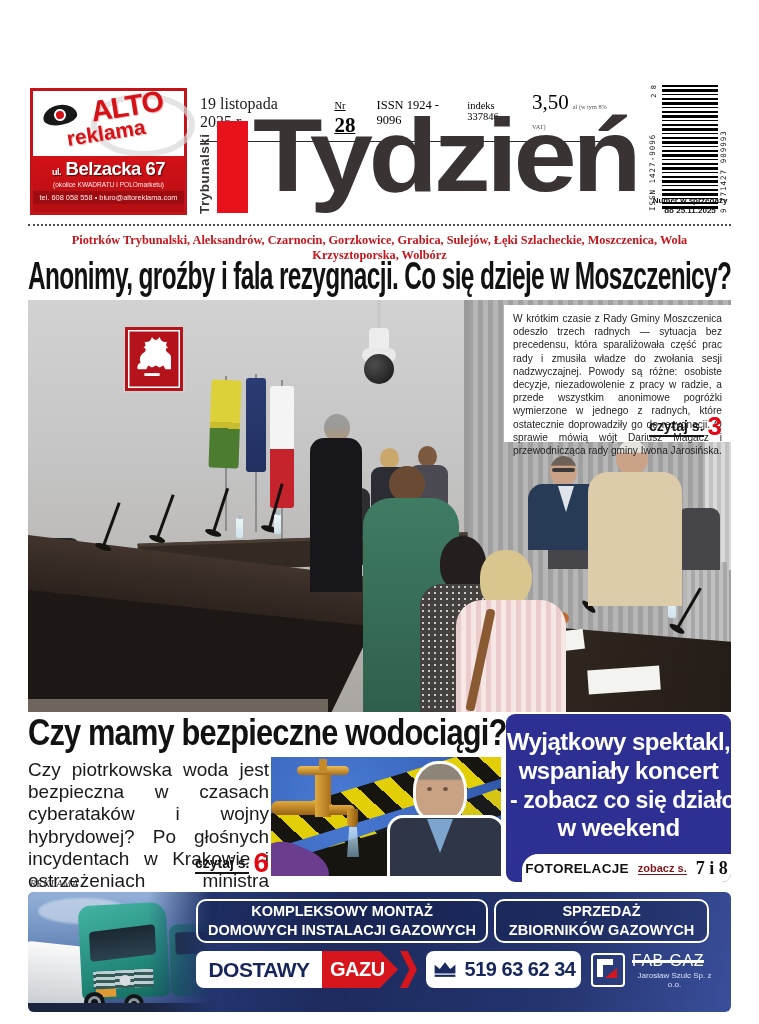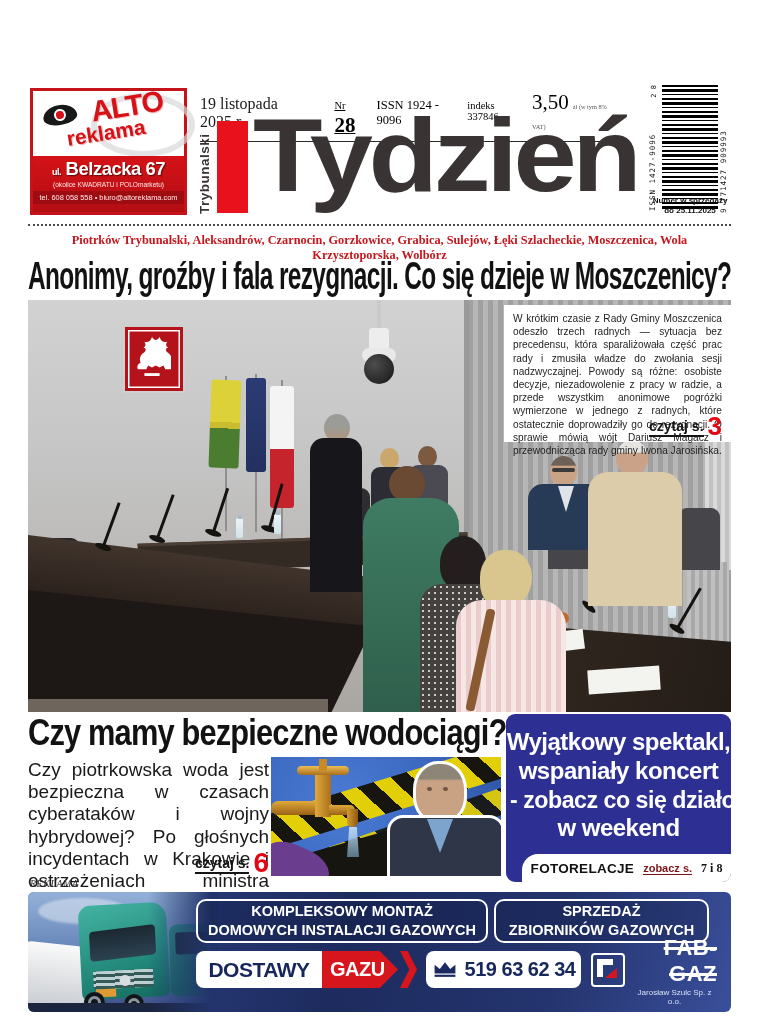--- a/index.html
+++ b/index.html
@@ -232,21 +232,21 @@
   <div class="abs" style="left:506px;top:714px;width:225px;height:168px;background:#2d3092;border-radius:9px;overflow:hidden;">
     <div style="padding-top:14px;text-align:center;color:#fff;font-weight:700;font-size:24px;line-height:1.2;letter-spacing:-0.5px;">
       <div><span class="fit-x fit-center" style="transform: scaleX(1);">Wyjątkowy spektakl,</span></div>
       <div><span class="fit-x fit-center" style="transform: scaleX(1);">wspaniały koncert</span></div>
       <div><span class="fit-x fit-center" style="transform: scaleX(0.965665);">- zobacz co się działo</span></div>
       <div><span class="fit-x fit-center" style="transform: scaleX(1);">w weekend</span></div>
     </div>
     <div class="abs" style="left:16px;right:0;bottom:0;height:28px;background:#fff;border-top-left-radius:16px;display:flex;align-items:center;justify-content:center;gap:9px;">
       <span style="font-weight:700;font-size:13.5px;color:#111;letter-spacing:0.3px;">FOTORELACJE</span>
       <span style="font-weight:700;font-size:11px;color:#7c1418;border-bottom:1.5px solid #7c1418;">zobacz s.</span>
-      <span class="serif" style="font-weight:700;font-size:12px;color:#111;">7 i 8</span>
+      <span class="serif" style="font-weight:700;font-size:18px;color:#111;">7 i 8</span>
     </div>
   </div>
 
   <div class="abs serif" style="left:30px;top:878px;font-style:italic;font-size:10px;color:#333;letter-spacing:0.5px;">REKLAMA</div>
 
   <div class="abs" style="left:28px;top:892px;width:703px;height:120px;border-radius:6px;overflow:hidden;background:linear-gradient(105deg,#31458c 0%,#1d2b5e 45%,#24346e 75%,#3a4f9b 100%);">
 
     <div class="abs" style="left:0;top:0;width:190px;height:120px;background:linear-gradient(180deg,#93b1d8,#5f7fb4 55%,#3a4f86);overflow:hidden;">
       <div class="abs" style="left:10px;top:6px;width:90px;height:26px;background:#e8eef6;border-radius:50%;opacity:.5;filter:blur(1px);"></div>
       <div class="abs" style="left:-20px;top:52px;width:96px;height:72px;background:linear-gradient(180deg,#fafafa,#c2c6cc);border-radius:22px;transform:rotate(6deg);"></div>
@@ -292,19 +292,19 @@
       </svg>
       <span style="font-weight:700;font-size:20px;color:#16275c;letter-spacing:-0.5px;">519 63 62 34</span>
     </div>
     <div class="abs" style="left:563px;top:57px;width:126px;height:42px;display:flex;align-items:center;gap:7px;">
       <div style="position:relative;width:30px;height:30px;border:2px solid #fff;border-radius:4px;flex:0 0 auto;">
         <div class="abs" style="left:4px;top:4px;width:16px;height:6px;background:#fff;"></div>
         <div class="abs" style="left:4px;top:4px;width:6px;height:18px;background:#fff;"></div>
         <div class="abs" style="left:12px;top:13px;width:12px;height:10px;background:#d6161c;clip-path:polygon(0 100%,100% 0,100% 100%);"></div>
       </div>
       <div>
-        <div style="font-weight:700;font-size:22px;color:#fff;letter-spacing:0.5px;text-decoration:line-through;text-decoration-thickness:2.5px;text-align:right;">FAB-GAZ</div>
+        <div style="font-weight:400;font-size:16px;color:#fff;letter-spacing:0.5px;text-decoration:line-through;text-decoration-thickness:2.5px;">FAB-GAZ</div>
         <div style="font-size:8px;color:#d8e0f5;margin-top:1px;text-align:center;">Jarosław Szulc Sp. z o.o.</div>
       </div>
     </div>
   </div>
 
 </div>
 
 </body></html>

